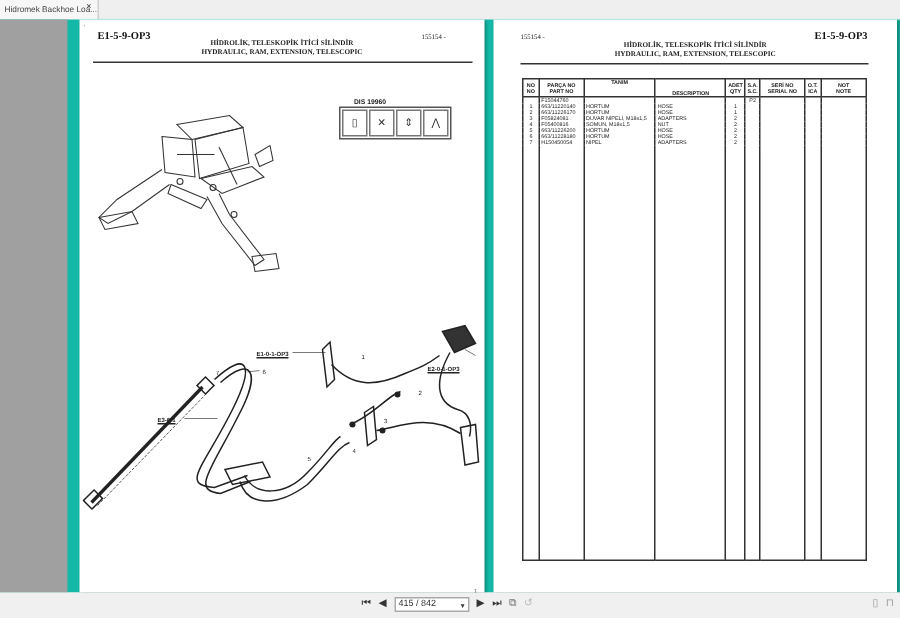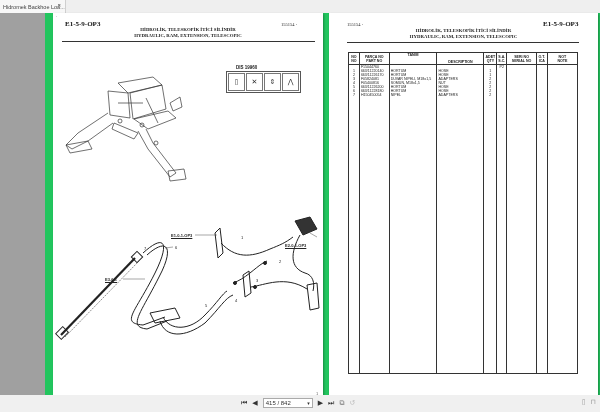--- a/index.html
+++ b/index.html
@@ -1,21 +1,21 @@
 <!DOCTYPE html>
 <html><head>
 <meta charset="utf-8">
 <style>
   * { box-sizing: border-box; margin: 0; padding: 0; }
   html, body { width: 600px; height: 412px; overflow: hidden; background: #f0f0f0; font-family: "Liberation Sans", sans-serif; }
   .app { position: relative; width: 600px; height: 412px; }
   .tabbar { position: absolute; top: 0; left: 0; width: 600px; height: 13px; background: #efefef; }
   .tab { position: absolute; left: 0; top: 0; height: 13px; width: 66px; background: #f7f7f7; border-right: 1px solid #cfcfcf; display: flex; align-items: center; padding-left: 3px; font-size: 5.5px; color: #444; }
   .tab .close { position: absolute; right: 4px; top: 2px; font-size: 6px; color: #333; cursor: pointer; }
-  .viewer { position: absolute; top: 13px; left: 0; width: 600px; height: 382px; background: #22c55e; }
+  .viewer { position: absolute; top: 13px; left: 0; width: 600px; height: 382px; background: #14b8a6; }
   .leftgutter { position: absolute; left: 0; top: 0; width: 45px; height: 382px; background: #a0a0a0; }
   .page { position: absolute; background: #fff; box-shadow: 1px 1px 2px rgba(0,0,0,0.3); }
   .page.left { left: 53px; top: 0; width: 270px; height: 382px; }
   .page.right { left: 329px; top: 0; width: 269px; height: 382px; }
   .code { position: absolute; font-family: "Liberation Serif", serif; font-weight: bold; font-size: 7px; color: #111; }
   .pagenum { position: absolute; font-family: "Liberation Serif", serif; font-size: 4.5px; color: #222; }
   .title { position: absolute; width: 100%; text-align: center; font-family: "Liberation Serif", serif; font-weight: bold; font-size: 4.8px; color: #222; line-height: 6px; }
   .rule { position: absolute; height: 1px; background: #333; }
   .dis-label { position: absolute; font-size: 4.5px; font-weight: bold; color: #222; }
   .dis-box { position: absolute; display: flex; gap: 1px; border: 1px solid #555; padding: 1px; background: #fff; }

